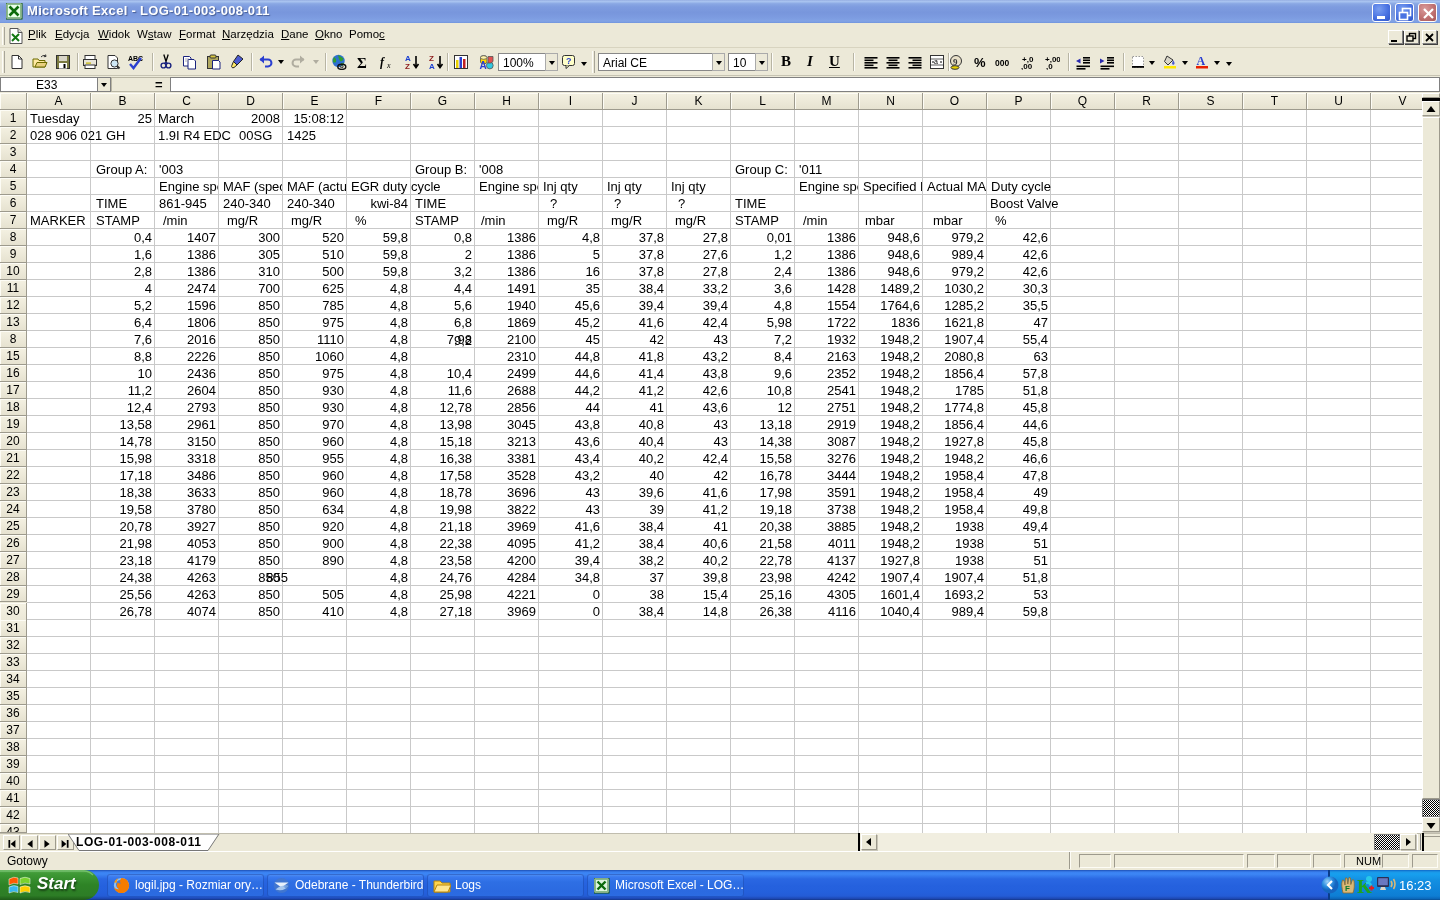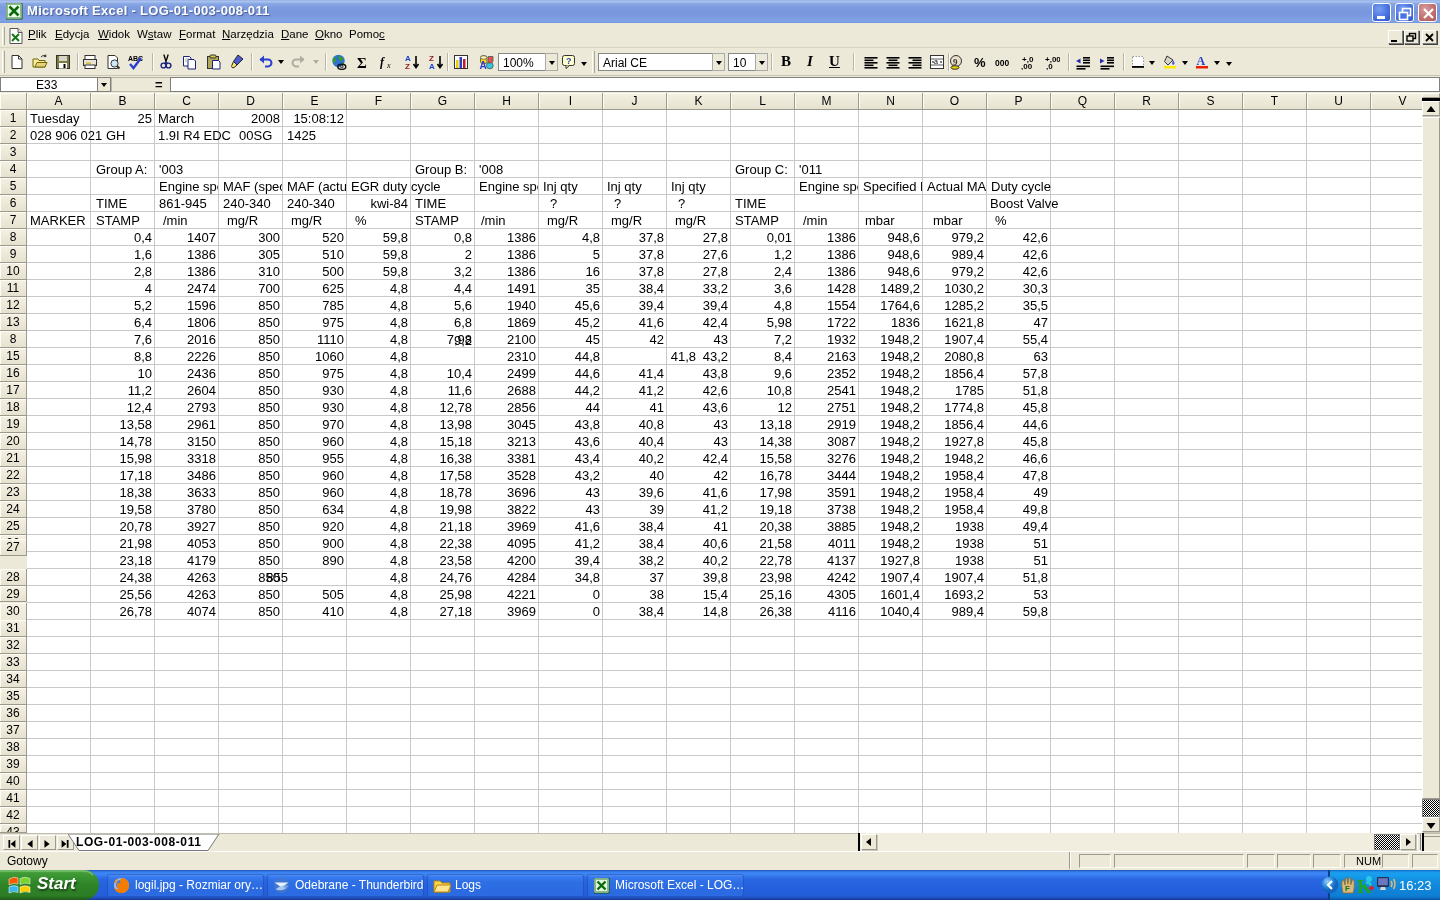--- a/index.html
+++ b/index.html
@@ -345,21 +345,21 @@
 <div class="abs rowhdr" style="left:0;top:382px;width:27px;height:17px;font-size:12px;line-height:16px;overflow:hidden">17</div>
 <div class="abs rowhdr" style="left:0;top:399px;width:27px;height:17px;font-size:12px;line-height:16px;overflow:hidden">18</div>
 <div class="abs rowhdr" style="left:0;top:416px;width:27px;height:17px;font-size:12px;line-height:16px;overflow:hidden">19</div>
 <div class="abs rowhdr" style="left:0;top:433px;width:27px;height:17px;font-size:12px;line-height:16px;overflow:hidden">20</div>
 <div class="abs rowhdr" style="left:0;top:450px;width:27px;height:17px;font-size:12px;line-height:16px;overflow:hidden">21</div>
 <div class="abs rowhdr" style="left:0;top:467px;width:27px;height:17px;font-size:12px;line-height:16px;overflow:hidden">22</div>
 <div class="abs rowhdr" style="left:0;top:484px;width:27px;height:17px;font-size:12px;line-height:16px;overflow:hidden">23</div>
 <div class="abs rowhdr" style="left:0;top:501px;width:27px;height:17px;font-size:12px;line-height:16px;overflow:hidden">24</div>
 <div class="abs rowhdr" style="left:0;top:518px;width:27px;height:17px;font-size:12px;line-height:16px;overflow:hidden">25</div>
 <div class="abs rowhdr" style="left:0;top:535px;width:27px;height:17px;font-size:12px;line-height:16px;overflow:hidden">26</div>
-<div class="abs rowhdr" style="left:0;top:539px;width:27px;height:17px;font-size:12px;line-height:16px;overflow:hidden">27</div>
+<div class="abs rowhdr" style="left:0;top:552px;width:27px;height:17px;font-size:12px;line-height:16px;overflow:hidden">27</div>
 <div class="abs rowhdr" style="left:0;top:569px;width:27px;height:17px;font-size:12px;line-height:16px;overflow:hidden">28</div>
 <div class="abs rowhdr" style="left:0;top:586px;width:27px;height:16px;font-size:12px;line-height:16px;overflow:hidden">29</div>
 <div class="abs rowhdr" style="left:0;top:603px;width:27px;height:30px;font-size:12px;line-height:16px;overflow:hidden">30</div>
 <div class="abs rowhdr" style="left:0;top:620px;width:27px;height:17px;font-size:12px;line-height:16px;overflow:hidden">31</div>
 <div class="abs rowhdr" style="left:0;top:637px;width:27px;height:17px;font-size:12px;line-height:16px;overflow:hidden">32</div>
 <div class="abs rowhdr" style="left:0;top:654px;width:27px;height:17px;font-size:12px;line-height:16px;overflow:hidden">33</div>
 <div class="abs rowhdr" style="left:0;top:671px;width:27px;height:17px;font-size:12px;line-height:16px;overflow:hidden">34</div>
 <div class="abs rowhdr" style="left:0;top:688px;width:27px;height:17px;font-size:12px;line-height:16px;overflow:hidden">35</div>
 <div class="abs rowhdr" style="left:0;top:705px;width:27px;height:17px;font-size:12px;line-height:16px;overflow:hidden">36</div>
 <div class="abs rowhdr" style="left:0;top:722px;width:27px;height:17px;font-size:12px;line-height:16px;overflow:hidden">37</div>
@@ -530,21 +530,21 @@
 <div class="cell num" style="right:456px;top:331px">1907,4</div>
 <div class="cell num" style="right:392px;top:331px">55,4</div>
 <div class="cell num" style="right:1288px;top:348px">8,8</div>
 <div class="cell num" style="right:1224px;top:348px">2226</div>
 <div class="cell num" style="right:1160px;top:348px">850</div>
 <div class="cell num" style="right:1096px;top:348px">1060</div>
 <div class="cell num" style="right:1032px;top:348px">4,8</div>
 <div class="cell num" style="right:968px;top:332px">9,2</div>
 <div class="cell num" style="right:904px;top:348px">2310</div>
 <div class="cell num" style="right:840px;top:348px">44,8</div>
-<div class="cell num" style="right:744px;top:348px">41,8</div>
+<div class="cell num" style="right:776px;top:348px">41,8</div>
 <div class="cell num" style="right:712px;top:348px">43,2</div>
 <div class="cell num" style="right:648px;top:348px">8,4</div>
 <div class="cell num" style="right:584px;top:348px">2163</div>
 <div class="cell num" style="right:520px;top:348px">1948,2</div>
 <div class="cell num" style="right:456px;top:348px">2080,8</div>
 <div class="cell num" style="right:392px;top:348px">63</div>
 <div class="cell num" style="right:1288px;top:365px">10</div>
 <div class="cell num" style="right:1224px;top:365px">2436</div>
 <div class="cell num" style="right:1160px;top:365px">850</div>
 <div class="cell num" style="right:1096px;top:365px">975</div>

